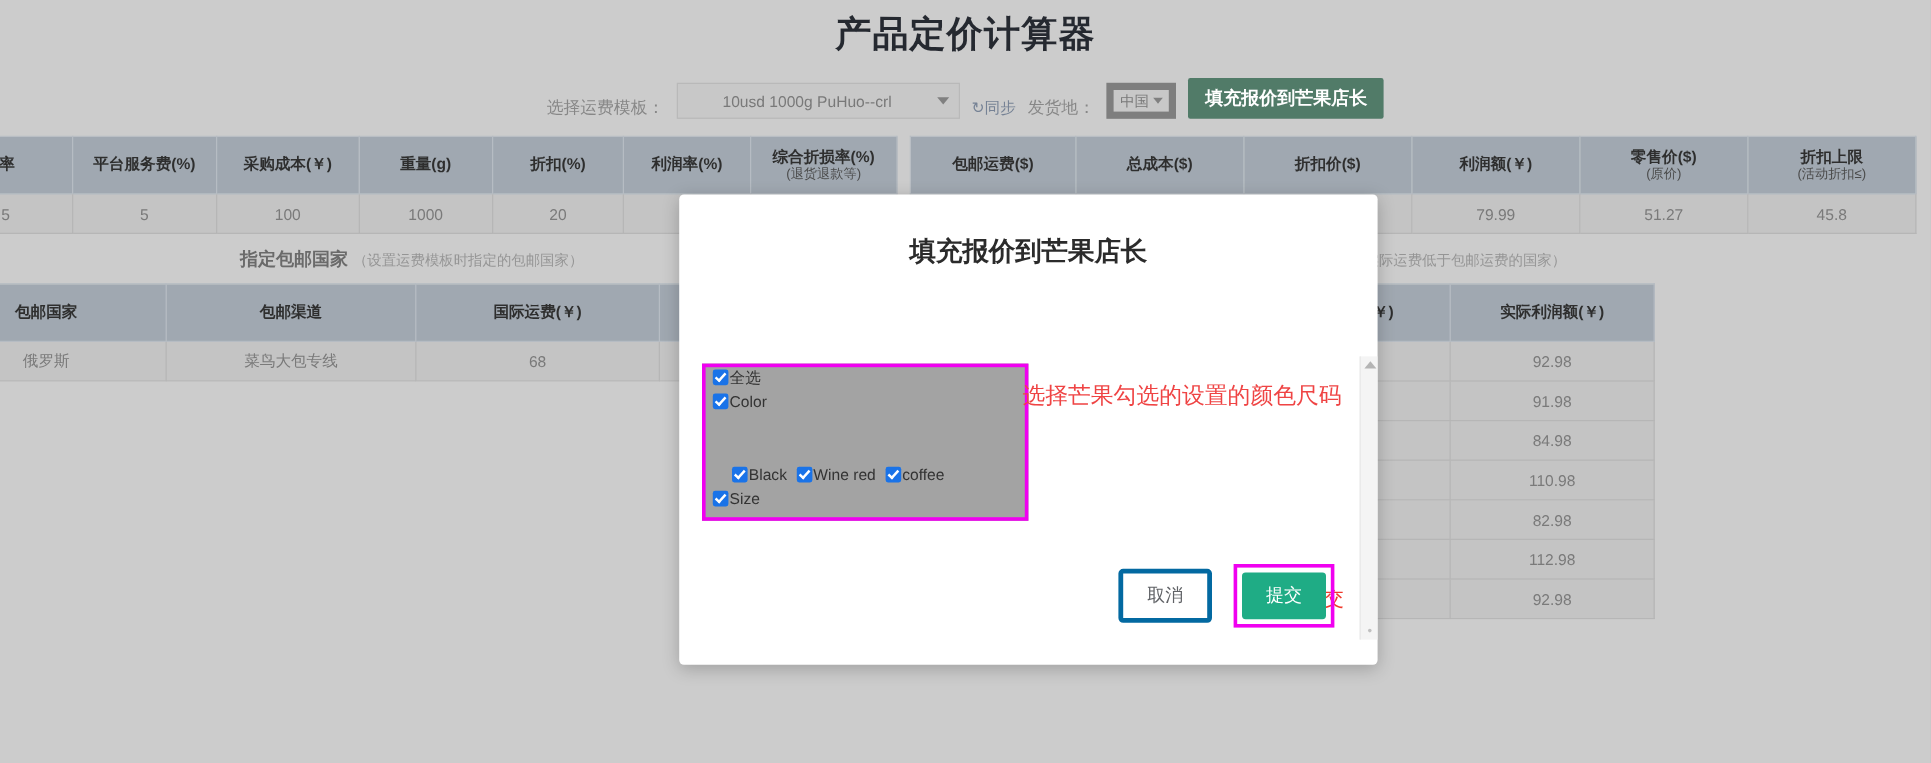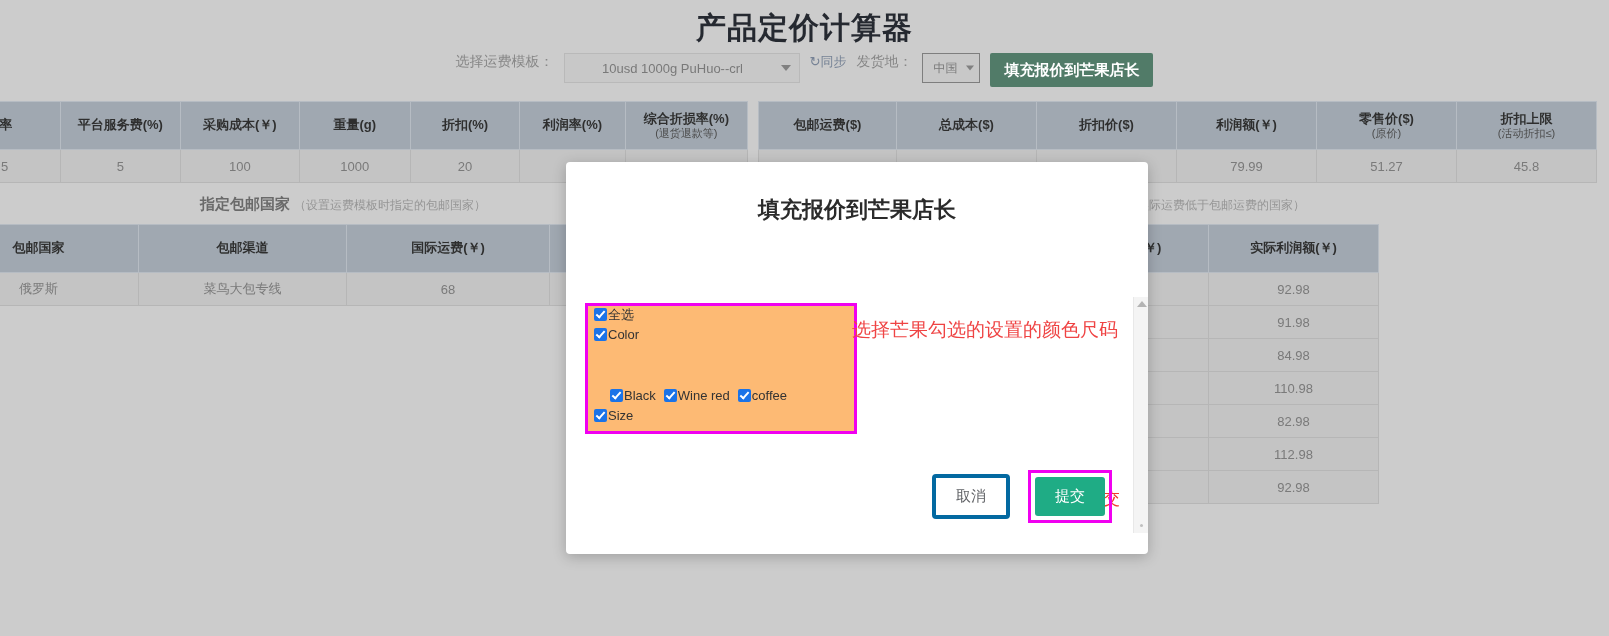--- a/index.html
+++ b/index.html
@@ -22,24 +22,24 @@
     text-align: center;
     font-size: 30px;
     font-weight: bold;
     color: #0f172a;
     margin: 8px 0 0 0;
     letter-spacing: 1px;
   }
 
   .toolbar {
     display: flex;
-    align-items: flex-start;
+    align-items: flex-end;
     justify-content: center;
     gap: 10px;
-    margin-top: 4px;
+    margin-top: 16px;
     font-size: 14px;
     color: #7a7a7a;
   }
   .toolbar-label { color: #7d7d7d; font-size: 14px; }
   .tpl-select {
     width: 236px; height: 30px;
     background: #c4c4c4;
     border: 1px solid #b3b3b3;
     display: flex; align-items: center;
     position: relative;
@@ -53,21 +53,21 @@
     transform: translateY(-50%);
     width: 0; height: 0;
     border-left: 5px solid transparent;
     border-right: 5px solid transparent;
     border-top: 6px solid #767676;
   }
   .sync-link { color: #5c7aa8; font-size: 13px; white-space: nowrap; cursor: pointer;}
   .ship-select {
     width: 58px; height: 30px;
     background: #c4c4c4;
-    border: 1px solid #737373;
+    border: 6px solid #737373;
     position: relative;
     font-size: 12px; color: #6e6e6e;
     display: flex; align-items: center; justify-content: center;
     padding-right: 12px;
   }
   .ship-select .caret {
     position: absolute; right: 5px; top: 50%;
     transform: translateY(-50%);
     width: 0; height: 0;
     border-left: 4px solid transparent;
@@ -163,21 +163,21 @@
   .modal-body {
     position: relative;
     padding: 18px 22px 0 22px;
     height: 258px;
   }
   .sku-box {
     position: absolute;
     left: 19px; top: 78px;
     width: 272px; height: 131px;
     border: 3px solid #f000f0;
-    background: #fdba74;
+    background: #a3a3a3;
     padding: 2px 6px 0 6px;
     overflow: hidden;
   }
   .chk-row { display: flex; align-items: center; flex-wrap: wrap; gap: 2px; line-height: 1.0; }
   .chk-row.indent { padding-left: 16px; margin-top: 41px; }
   .chk {
     display: inline-flex; align-items: center;
     font-size: 13px; color: #333;
     margin-right: 6px; white-space: nowrap;
   }

